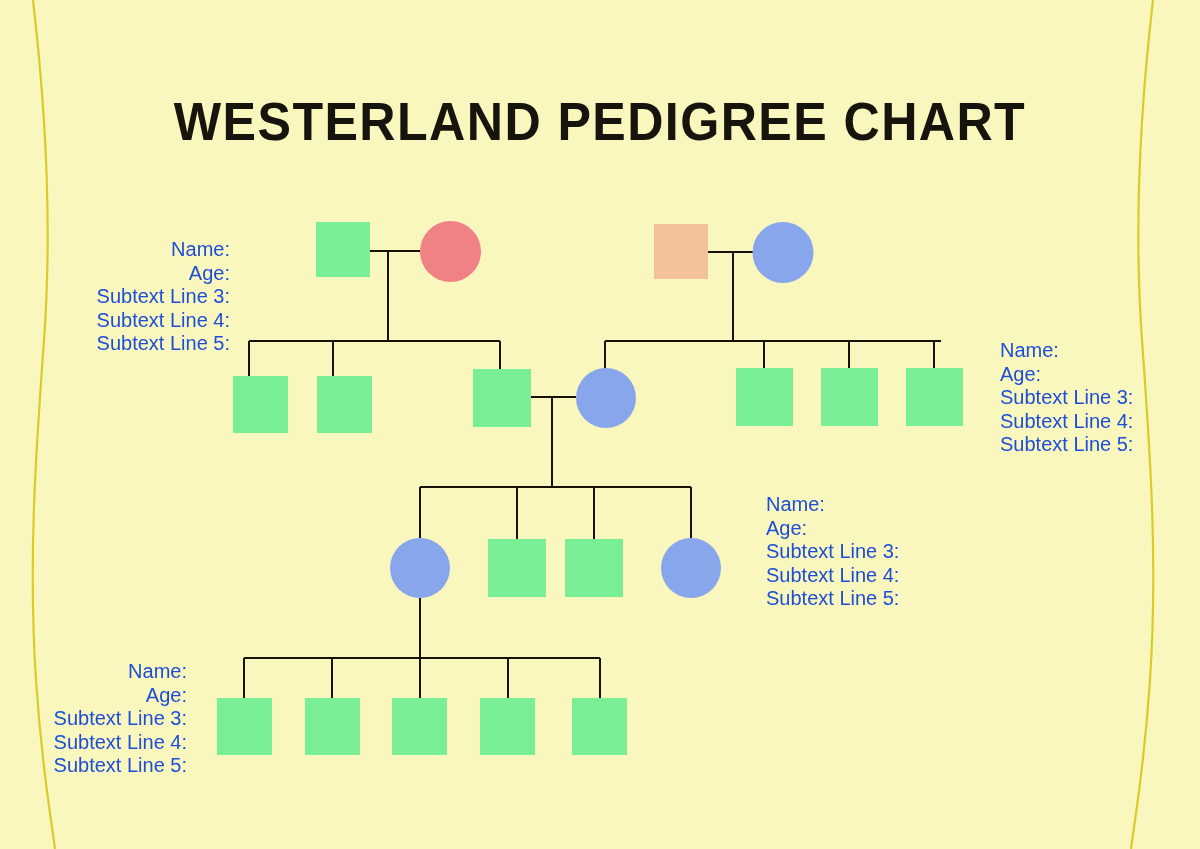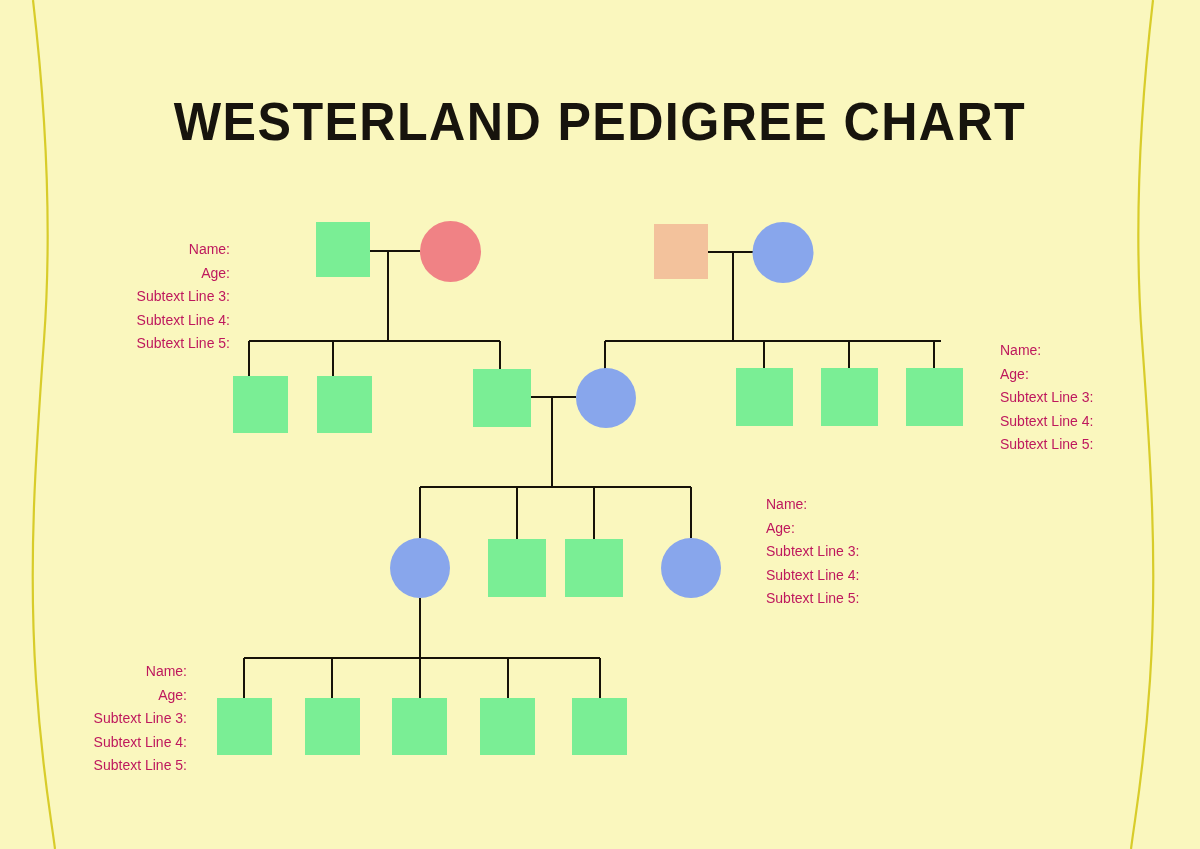--- a/index.html
+++ b/index.html
@@ -40,22 +40,22 @@
     font-family: "Liberation Sans", sans-serif;
     font-weight: bold;
     font-size: 54px;
     letter-spacing: 1.5px;
     color: #17140d;
     transform: scaleX(0.93);
     white-space: nowrap;
   }
   .label-block {
     position: absolute;
-    color: #be185d;
-    font-size: 14px;
+    color: #1d4ed8;
+    font-size: 20px;
     line-height: 23.5px;
     white-space: nowrap;
   }
   .label-block .ln { display: block; }
   .lb-right { text-align: right; }
   .lb-left  { text-align: left; }
 </style>
 </head>
 <body style="background: rgb(250, 247, 190);">
 

